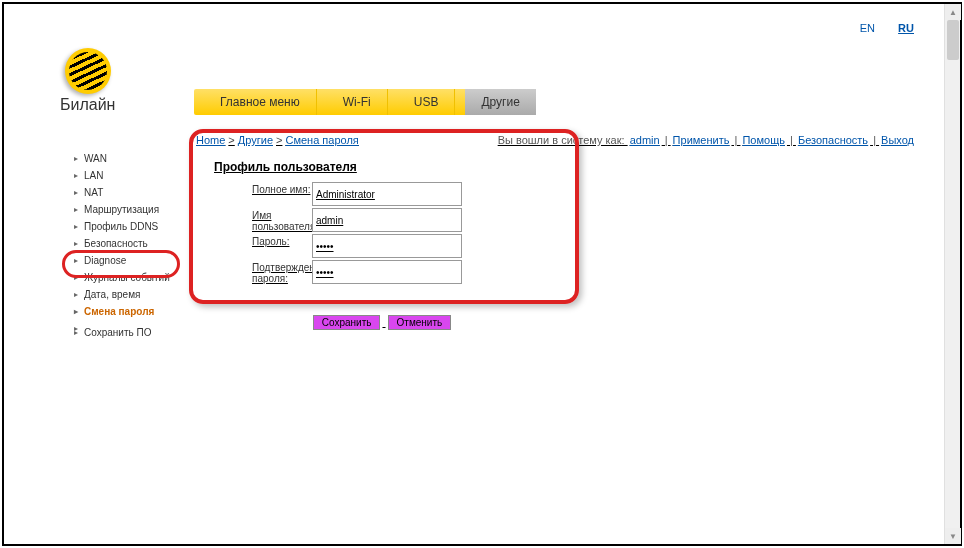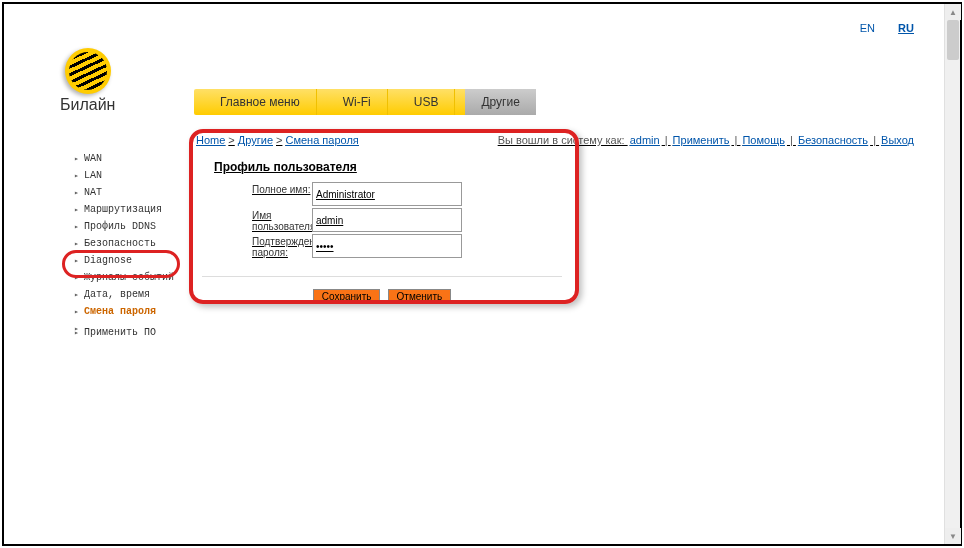--- a/index.html
+++ b/index.html
@@ -14,38 +14,38 @@
 .lang-bar a.active { font-weight: bold; text-decoration: underline; text-align: right; }
 .logo { position: absolute; left: 56px; top: 44px; text-align: center; }
 .logo-circle { width: 46px; height: 46px; background: #ffcc00; border-radius: 50%; position: relative; margin: 0 auto; box-shadow: -2px 2px 4px rgba(0,0,0,0.3); }
 .logo-stripes { position: absolute; top: 4px; left: 4px; right: 4px; bottom: 4px; border-radius: 50%; background: repeating-linear-gradient(-25deg, #000 0, #000 3px, #ffcc00 3px, #ffcc00 7px); overflow: hidden; }
 .logo-text { font-size: 16px; color: #333; margin-top: 2px; }
 .nav { position: absolute; left: 190px; top: 85px; display: flex; background: linear-gradient(#ffe066, #ffcc00); height: 26px; border-radius: 2px; }
 .nav-item { padding: 0 16px; line-height: 26px; font-size: 12px; color: #333; border-right: 1px solid #f0c000; cursor: pointer; margin-left: 10px; }
 .nav-item:last-child { border-right: none; }
 .nav-item.active { background: linear-gradient(#ccc, #aaa); color: #333; }
 .sidebar { position: absolute; left: 68px; top: 146px; width: 105px; }
-.side-item { padding: 2px 0 2px 12px; font-size: 10px; color: #333; position: relative; cursor: pointer; line-height: 13px; font-family: Liberation Mono, monospace; }
+.side-item { padding: 2px 0 2px 12px; font-size: 10px; color: #333; position: relative; cursor: pointer; line-height: 13px; }
 .side-item::before { content: "▸"; position: absolute; left: 2px; top: 2px; font-size: 8px; color: #666; }
 .side-item.active { color: #cc6600; font-weight: bold; }
 .side-highlight { position: absolute; left: 58px; top: 246px; width: 118px; height: 28px; border: 3px solid #d22; border-radius: 14px; pointer-events: none; }
 .main { position: absolute; left: 192px; top: 130px; width: 720px; text-decoration: underline; }
 .topline { font-size: 11px; color: #333; display: flex; justify-content: space-between; padding-bottom: 4px; }
 .topline a { color: #0055aa; }
 .breadcrumb span.sep { padding: 0 3px; color: #444; }
 .rightlinks { color: #555; }
 .rightlinks a { color: #0055aa; margin: 0 2px; }
 .panel-highlight { position: absolute; left: 185px; top: 125px; width: 390px; height: 175px; border: 4px solid #d22; border-radius: 14px; pointer-events: none; box-shadow: 3px 3px 6px rgba(0,0,0,0.25); }
 .panel { padding: 10px 6px; }
 .panel-title { font-size: 12px; font-weight: bold; margin-bottom: 8px; padding-left: 12px; }
 .form-row { display: flex; margin-bottom: 2px; align-items: flex-start; }
 .form-label { width: 110px; text-align: left; padding-left: 50px; font-size: 10px; color: #333; padding-top: 2px; }
 .form-input { width: 150px; font-size: 10px; padding: 1px 3px; border: 1px solid #999; height: 24px; }
 .btn-row { text-align: center; margin-top: 18px; border-top: 1px solid #ddd; padding-top: 12px; width: 360px; }
-.btn { font-size: 10px; padding: 1px 8px; border: 1px solid #888; background: #f97316; cursor: pointer; margin: 0 2px; }
+.btn { font-size: 10px; padding: 1px 8px; border: 1px solid #888; background: #d946ef; cursor: pointer; margin: 0 2px; }
 </style>
 </head>
 <body>
 
 <div class="frame">
   <div class="content-area">
 
     <div class="lang-bar">
       <a href="#">EN</a>
       <a href="#" class="active">RU</a>
@@ -70,21 +70,21 @@
       <div class="side-item">LAN</div>
       <div class="side-item">NAT</div>
       <div class="side-item">Маршрутизация</div>
       <div class="side-item">Профиль DDNS</div>
       <div class="side-item">Безопасность</div>
       <div class="side-item">Diagnose</div>
       <div class="side-item">Журналы событий</div>
       <div class="side-item">Дата, время</div>
       <div class="side-item active">Смена пароля</div>
       <div class="side-item"></div>
-      <div class="side-item">Применить ПО</div>
+      <div class="side-item">Сохранить ПО</div>
     </div>
     <div class="side-highlight"></div>
 
     <div class="main">
       <div class="topline">
         <div class="breadcrumb">
           <a href="#">Home</a><span class="sep">&gt;</span><a href="#">Другие</a><span class="sep">&gt;</span><a href="#">Смена пароля</a>
         </div>
         <div class="rightlinks">
           <span>Вы вошли в систему как: </span><a href="#">admin</a> | <a href="#">Применить</a> | <a href="#">Помощь</a> | <a href="#">Безопасность</a> | <a href="#">Выход</a>
@@ -96,20 +96,24 @@
 
         <div class="form-row">
           <div class="form-label">Полное имя:</div>
           <input class="form-input" value="Administrator" style="">
         </div>
         <div class="form-row">
           <div class="form-label">Имя пользователя:</div>
           <input class="form-input" value="admin" style="">
         </div>
         <div class="form-row">
+          <div class="form-label">Пароль:</div>
+          <input class="form-input" type="password" value="•••••" style="">
+        </div>
+        <div class="form-row">
           <div class="form-label">Подтверждение пароля:</div>
           <input class="form-input" type="password" value="•••••" style="">
         </div>
 
         <div class="btn-row">
           <button class="btn">Сохранить</button>
           <button class="btn">Отменить</button>
         </div>
       </div>
     </div>

